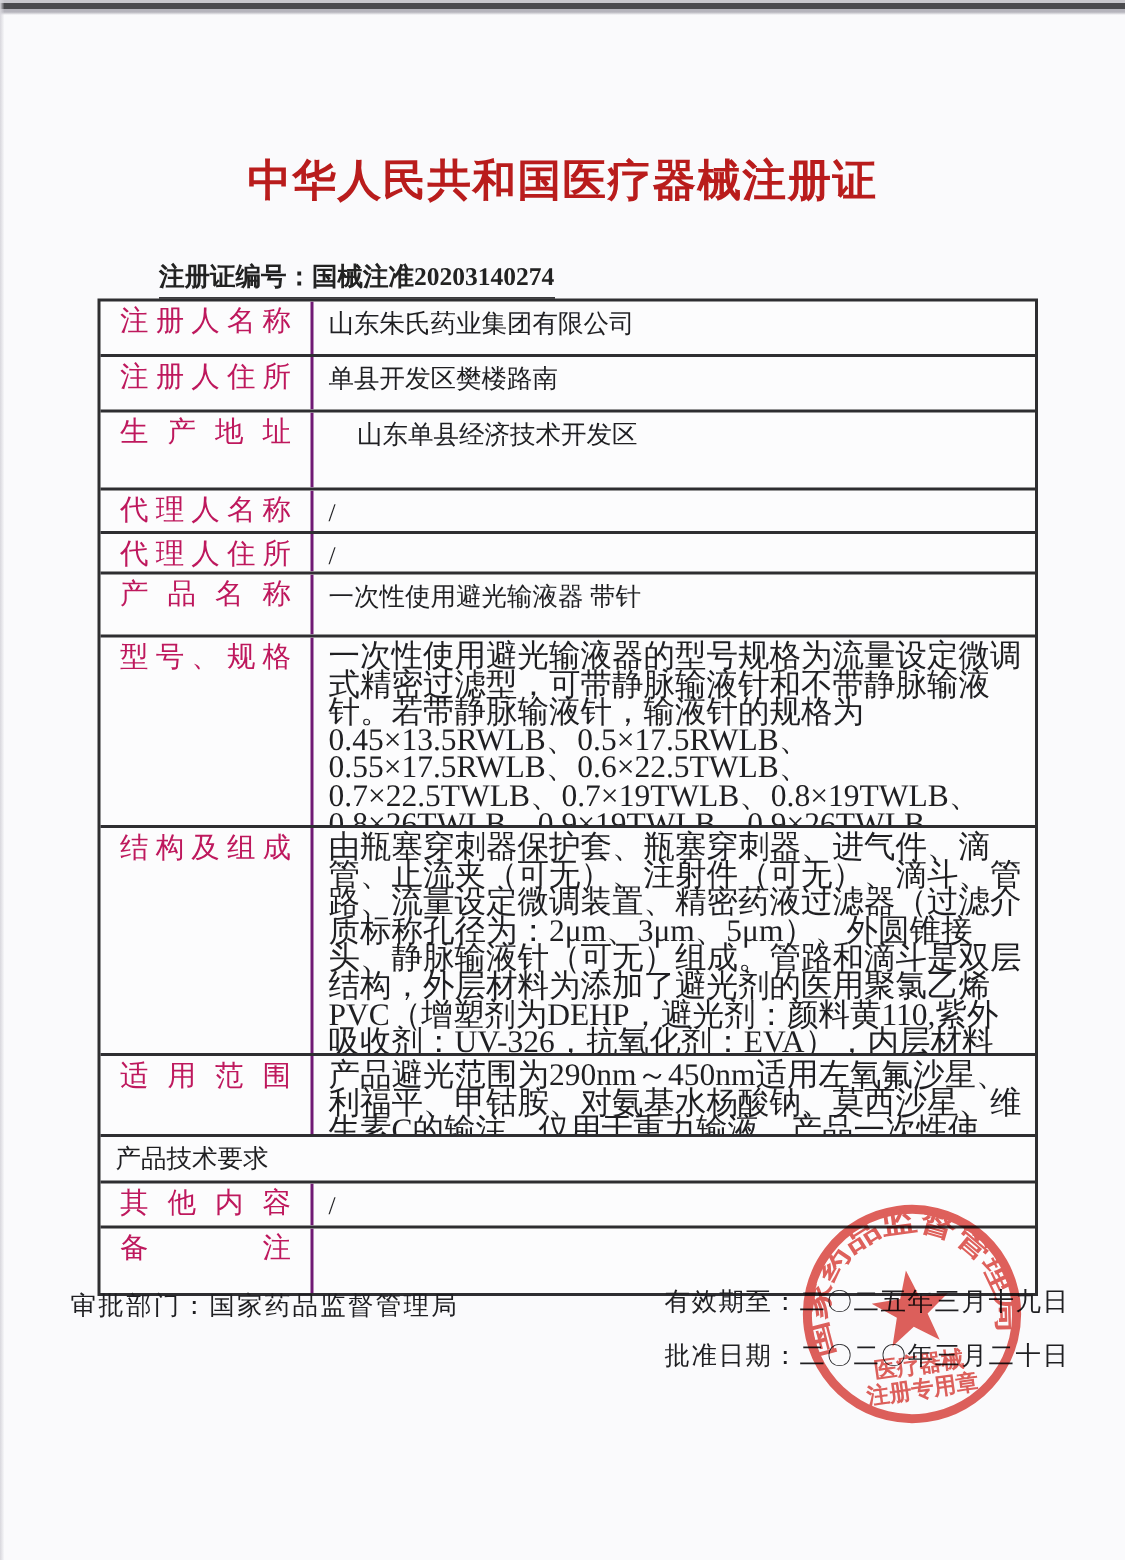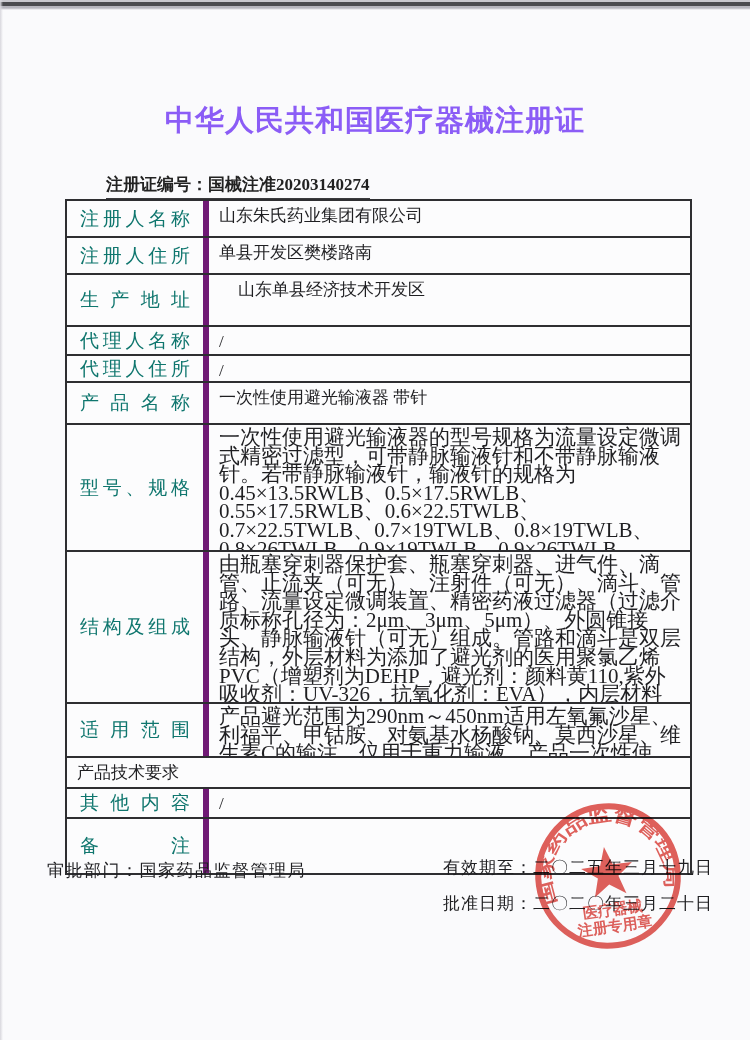--- a/index.html
+++ b/index.html
@@ -15,50 +15,50 @@
     position:absolute; top:0; left:0; width:750px; height:10px;
     background:linear-gradient(180deg,#c8c7cd 0 2px,#4a4a4e 2px 6px,#b5b4bc 6px 8px,rgba(250,250,252,0) 10px);
   }
   .scan-left-edge {
     position:absolute; top:0; left:0; width:3px; height:1040px;
     background:linear-gradient(90deg,#d8d7dd,rgba(250,250,252,0));
   }
   .doc-title {
     position:absolute; top:101px; left:0; width:750px;
     text-align:center; font-size:29px; font-weight:bold;
-    letter-spacing:1px; color:#8b5cf6;
+    letter-spacing:1px; color:#b91c1c;
   }
   .cert-line {
     position:absolute; top:173px; left:62px;
     font-size:17px; font-weight:600; color:#222;
     border-bottom:2px solid #3a3a3d; padding-bottom:2px;margin-left:44px;
   }
   .cert-table {
     position:absolute; left:65px; top:199px; width:627px;
     border:2px solid #2e2e31; background:rgba(255,255,255,0.35);
   }
   .row { display:flex; border-top:2px solid #2e2e31; overflow:hidden; }
   .row:first-child { border-top:none; }
   .label-cell {
     flex:0 0 142px; width:142px;
-    border-right:6px solid #701a75;
-    display:flex; align-items:center;
-    padding:0 13px; font-size:19px; color:#0f766e;
+    border-right:2px solid #701a75;
+    display:flex; 
+    padding:0 13px; font-size:19px; color:#be185d;
     overflow:hidden;
   }
   .label-cell .jt { width:100%; text-align:justify; text-align-last:justify; text-justify:inter-character; }
   .value-cell {
     flex:1; padding:4px 8px 2px 10px;
     font-size:17px; line-height:22px; overflow:hidden;
   }
   .value-cell.dense { font-size:21px; line-height:18.6px; padding-top:3px; }
   .row.h1 { height:35px; } .row.h2 { height:37px; } .row.h3 { height:52px;gap:19px; }
   .row.h4 { height:29px; } .row.h5 { height:27px; } .row.h6 { height:42px; }
   .row.h7 { height:127px; } .row.h8 { height:152px; } .row.h9 { height:54px; }
-  .row.h10 { height:31px; } .row.h11 { height:30px; } .row.h12 { height:56px; }
+  .row.h10 { height:31px; } .row.h11 { height:30px; } .row.h12 { height:45px; }
   .footer-dept { position:absolute; left:47px; top:859px; font-size:17px; letter-spacing:1.5px; }
   .date-block { position:absolute; left:443px; top:855px; font-size:17px; }
   .date-block .date-line { height:36px; line-height:26px; letter-spacing:1px; white-space:nowrap; }
   .seal {
     position:absolute; left:533px; top:801px; width:150px; height:150px;
     transform:rotate(-8deg);
     opacity:0.88; mix-blend-mode:multiply;
     pointer-events:none;
   }
 </style>

